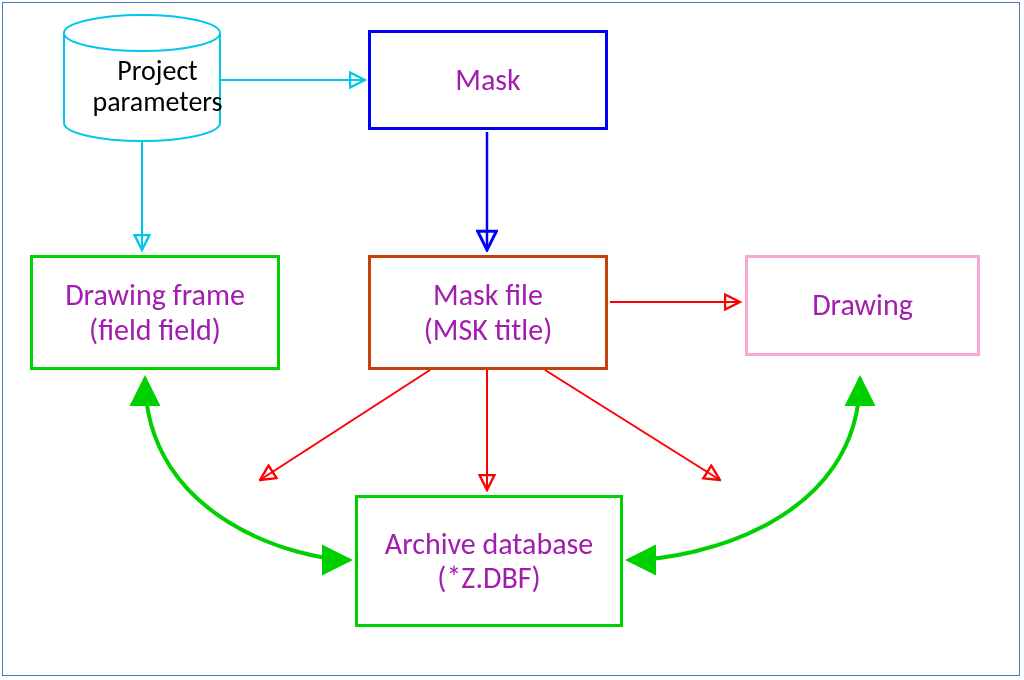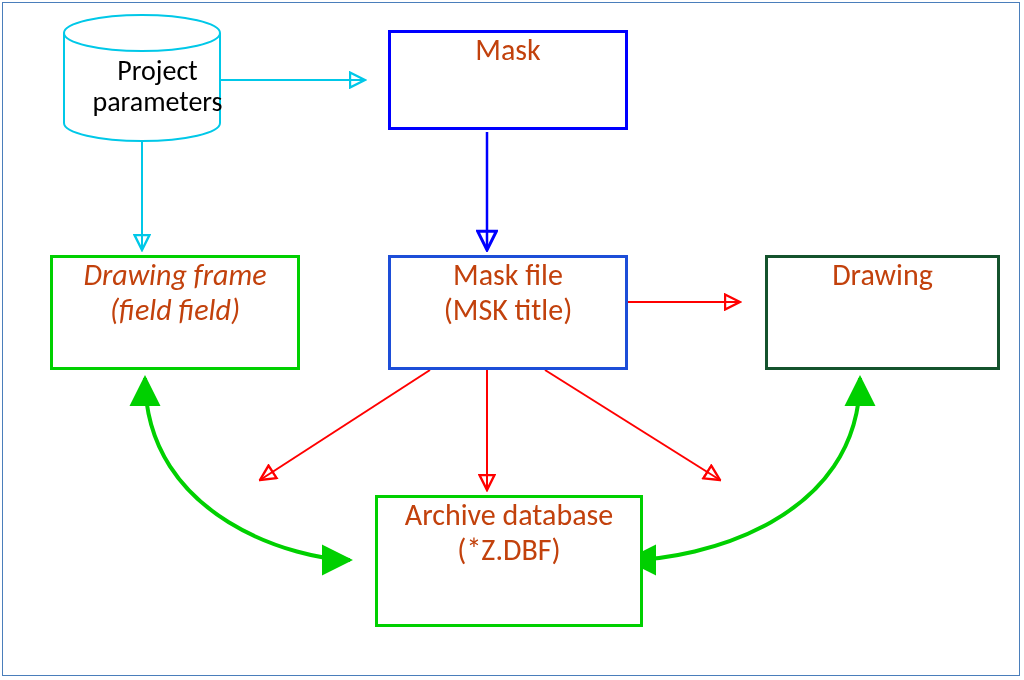--- a/index.html
+++ b/index.html
@@ -18,27 +18,26 @@
     height: 674px;
     border: 1px solid #4a7ebb;
     box-sizing: border-box;
   }
   .node-rect {
     position: absolute;
     box-sizing: border-box;
     display: flex;
     flex-direction: column;
     align-items: center;
-    justify-content: flex-start;
+    justify-content: center;
     font-size: 30px;
     line-height: 1.15;
     text-align: center;
-    color: #c2410c;
+    color: #a21caf;
     background: #fff;
-    margin-left: 20px;
   }
   .cyl-label {
     position: absolute;
     font-size: 28px;
     line-height: 1.1;
     text-align: center;
     color: #000;
   }
   svg.overlay {
     position: absolute;
@@ -97,30 +96,30 @@
 
 <div class="cyl-label" style="left:85px; top:56px; width:145px;">
   <div>Project</div>
   <div>parameters</div>
 </div>
 
 <div class="node-rect" style="left:368px; top:30px; width:240px; height:100px; border:3px solid #0000ff;">
   <div>Mask</div>
 </div>
 
-<div class="node-rect" style="left:30px; top:255px; width:250px; height:115px; border:3px solid #00d000;font-style:italic;">
+<div class="node-rect" style="left:30px; top:255px; width:250px; height:115px; border:3px solid #00d000;">
   <div>Drawing frame</div>
   <div>(field field)</div>
 </div>
 
-<div class="node-rect" style="left:368px; top:255px; width:240px; height:115px; border:3px solid #1d4ed8;">
+<div class="node-rect" style="left:368px; top:255px; width:240px; height:115px; border:3px solid #c2410c;">
   <div>Mask file</div>
   <div>(MSK title)</div>
 </div>
 
-<div class="node-rect" style="left:745px; top:255px; width:235px; height:115px; border:3px solid #14532d;">
+<div class="node-rect" style="left:745px; top:255px; width:235px; height:101px; border:3px solid #f9a8d4;">
   <div>Drawing</div>
 </div>
 
 <div class="node-rect" style="left:355px; top:495px; width:268px; height:132px; border:3px solid #00d000;">
   <div>Archive database</div>
   <div>(*Z.DBF)</div>
 </div>
 
 </body></html>

